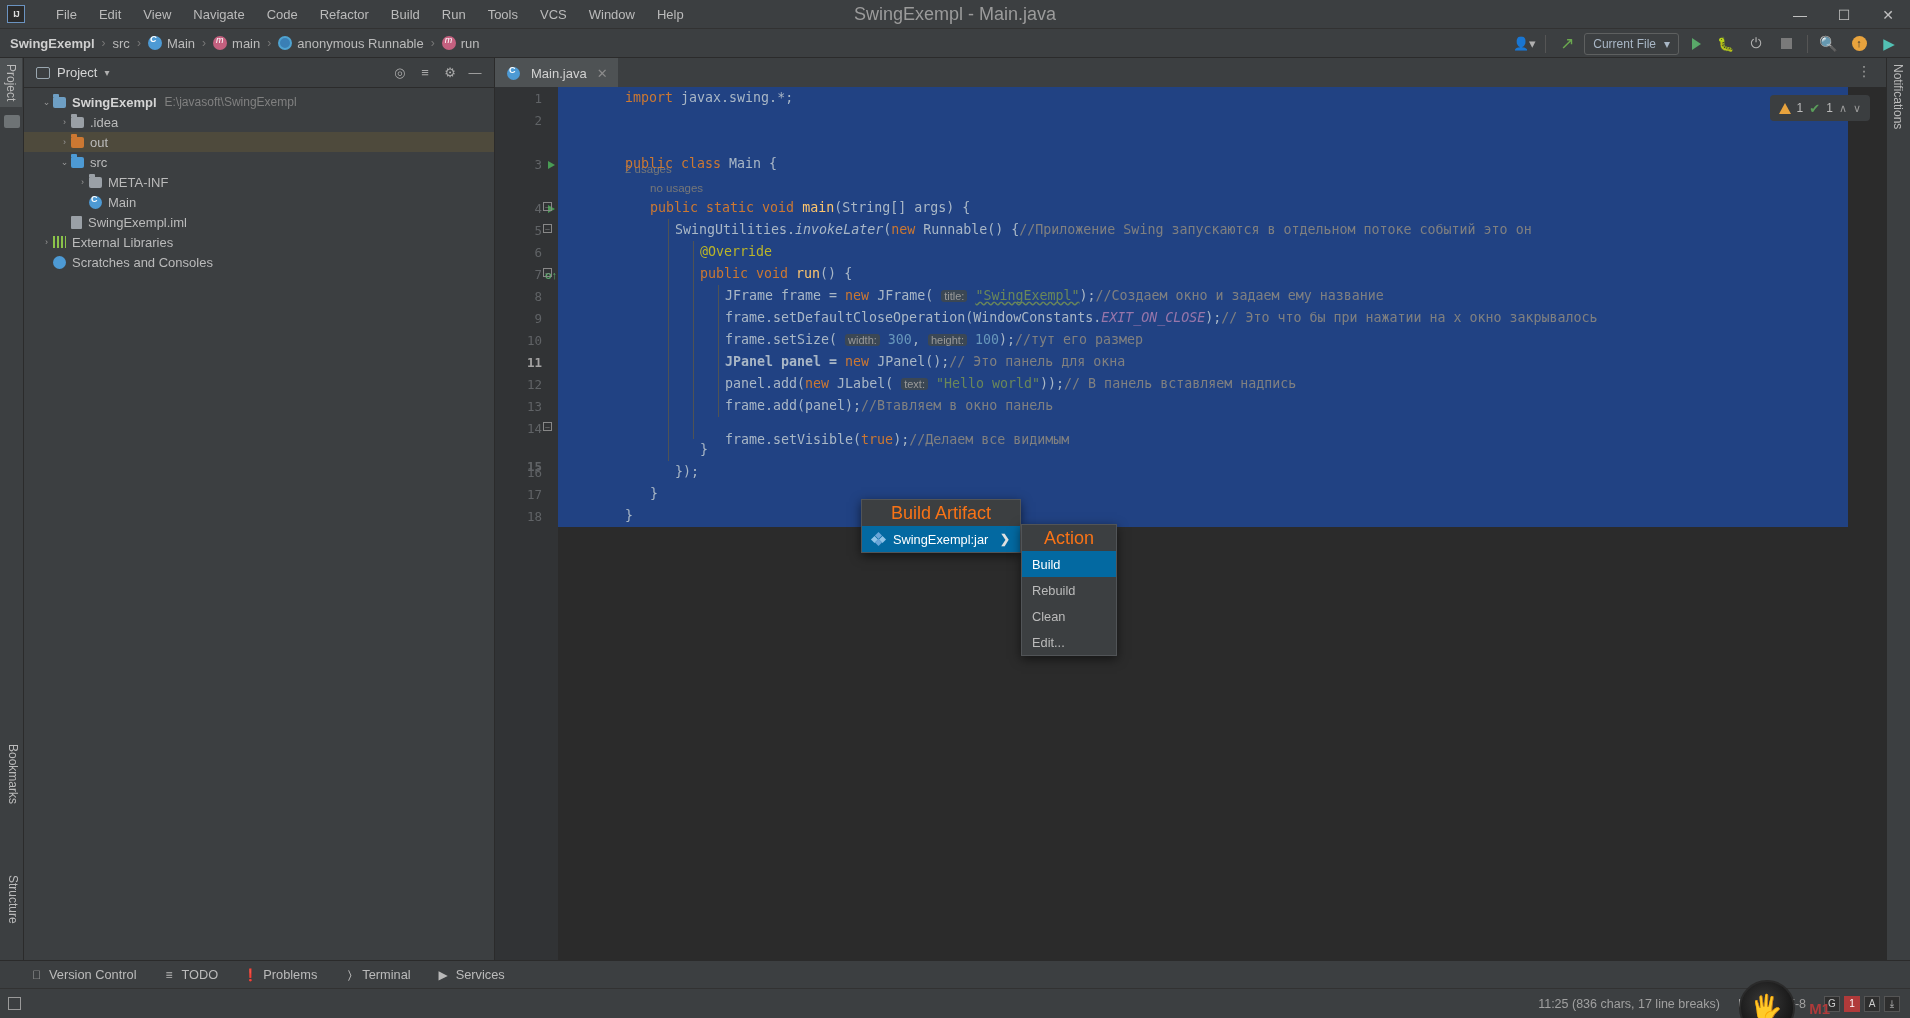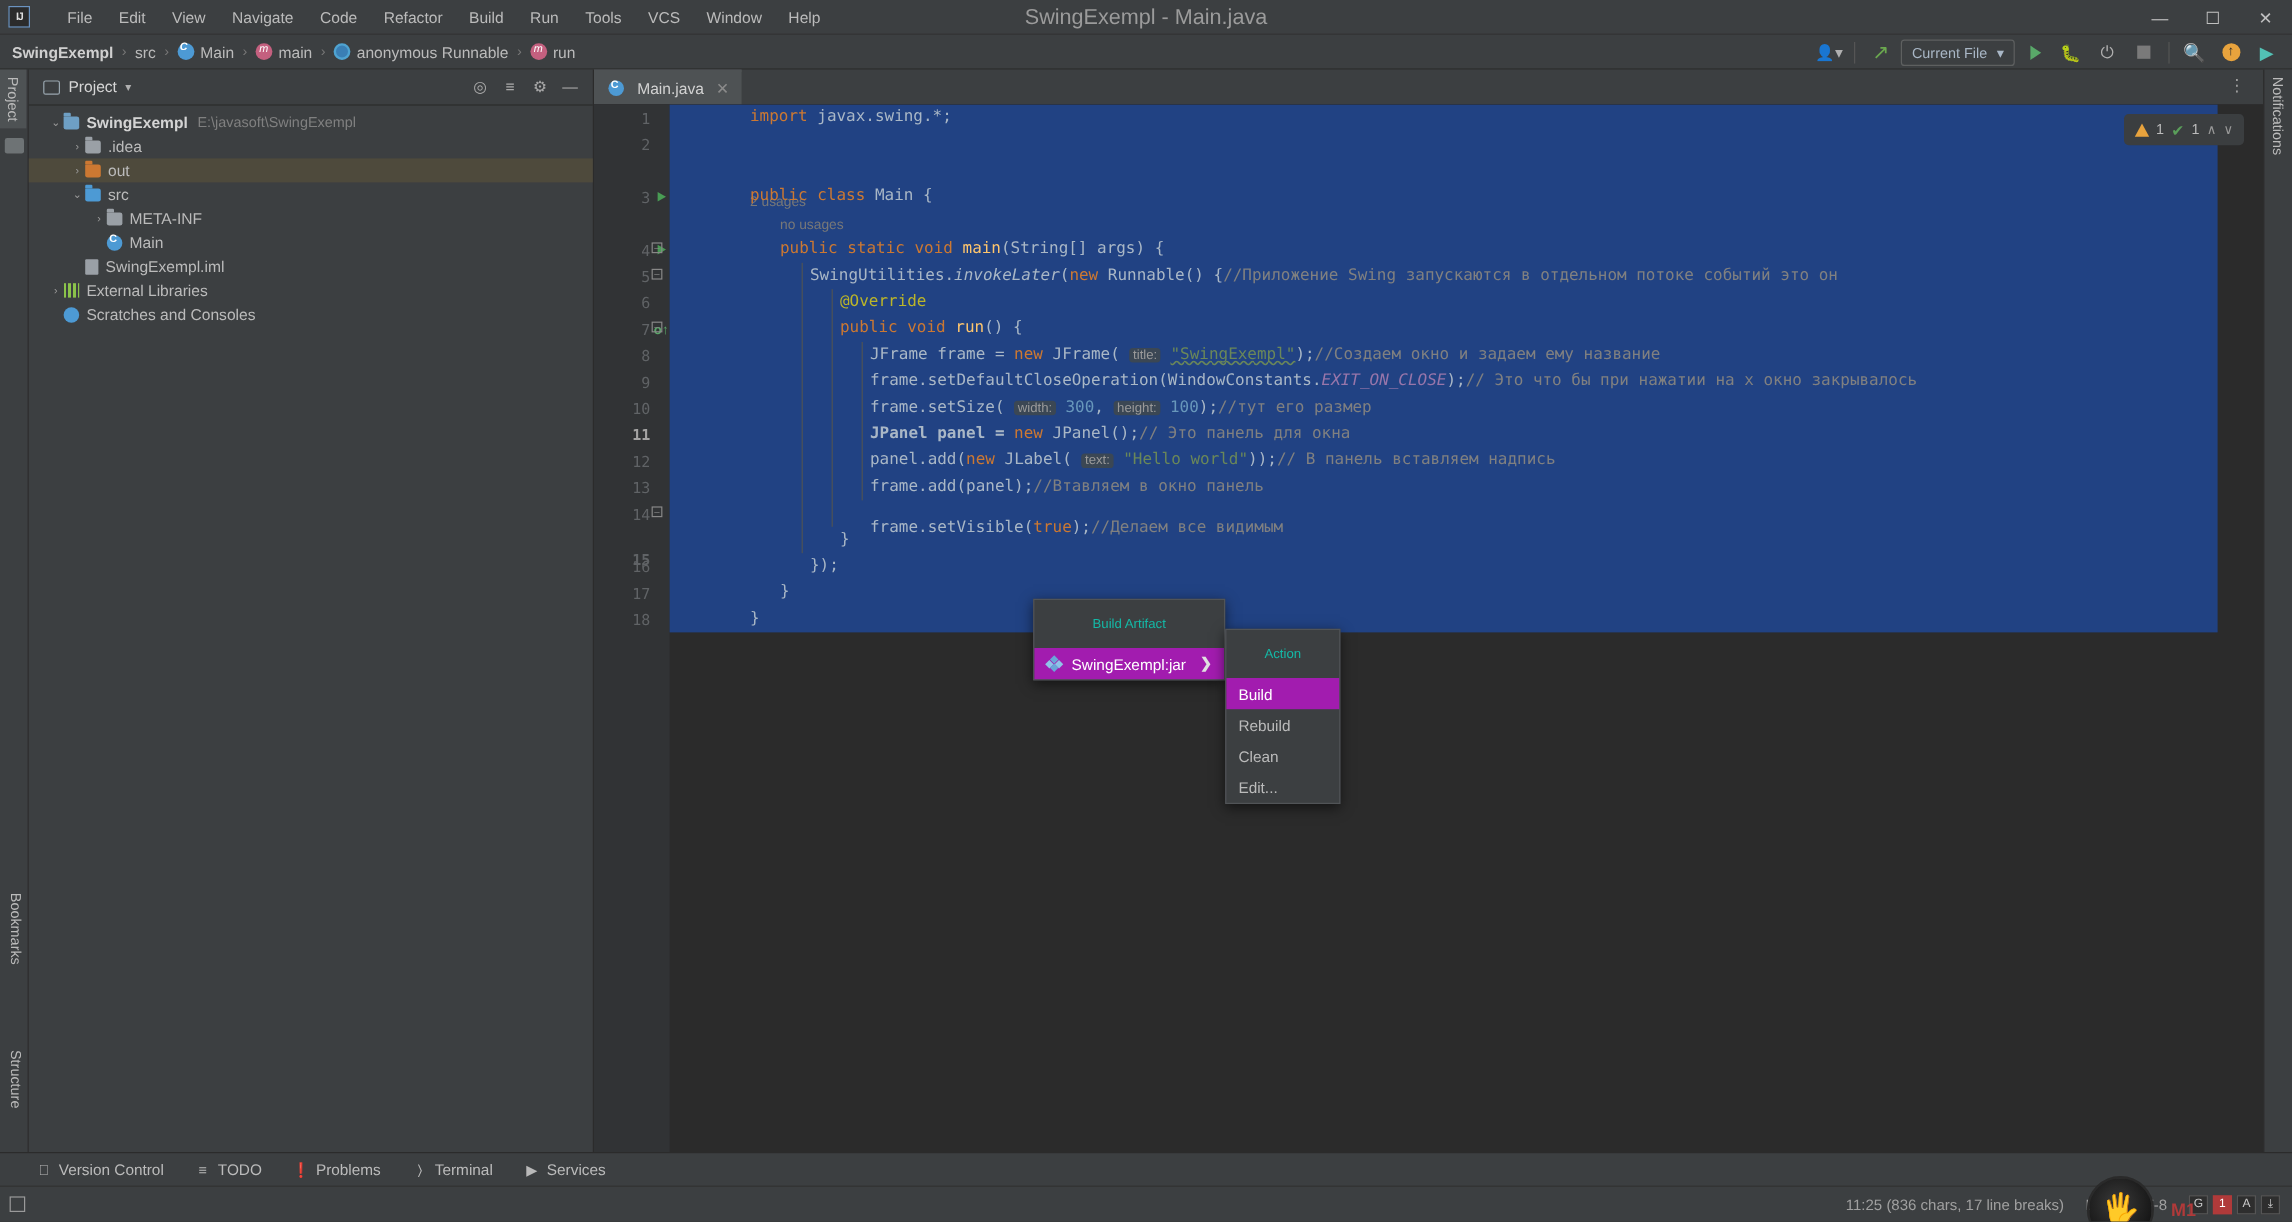--- a/index.html
+++ b/index.html
@@ -163,25 +163,25 @@
   .chk { color:#5a9e5a; font-size:13px; }
   .chev { color:#999; font-size:11px; }
 
   
   .ctx {
     position:absolute; background:#3c3f41; border:1px solid #515457;
     box-shadow:0 3px 10px rgba(0,0,0,.55); font-size:12.8px; color:#bbbbbb; z-index:50;
     padding:0;
   }
   .ctx-title {
-    height:40px; display:flex; align-items:center; justify-content:center;
-    color:#14b8a6; font-size:11px;
+    height:26px; display:flex; align-items:center; justify-content:center;
+    color:#f97316; font-size:18px;
   }
   .ctx-item { height:26px; display:flex; align-items:center; padding:0 10px; gap:8px; }
-  .ctx-item.sel { background:#a21caf; color:#ffffff; }
+  .ctx-item.sel { background:#0369a1; color:#ffffff; }
   .ctx-item .lbl { flex:1; }
   .ctx-item .sub-arrow { color:#e0e0e0; font-size:12px; font-weight:bold; }
   .jar-ico { width:13px;height:13px; flex:0 0 13px; position:relative;}
   .jar-ico:before{content:"";position:absolute;left:4px;top:0;width:5px;height:5px;background:#6aa5d8;transform:rotate(45deg);}
   .jar-ico:after{content:"";position:absolute;left:4px;top:7px;width:5px;height:5px;background:#6aa5d8;transform:rotate(45deg);}
   .jar-ico i{position:absolute;left:0;top:4px;width:5px;height:5px;background:#8fc3e8;transform:rotate(45deg);}
   .jar-ico u{position:absolute;left:8px;top:4px;width:5px;height:5px;background:#8fc3e8;transform:rotate(45deg);}
 
   
   .bottombar {

